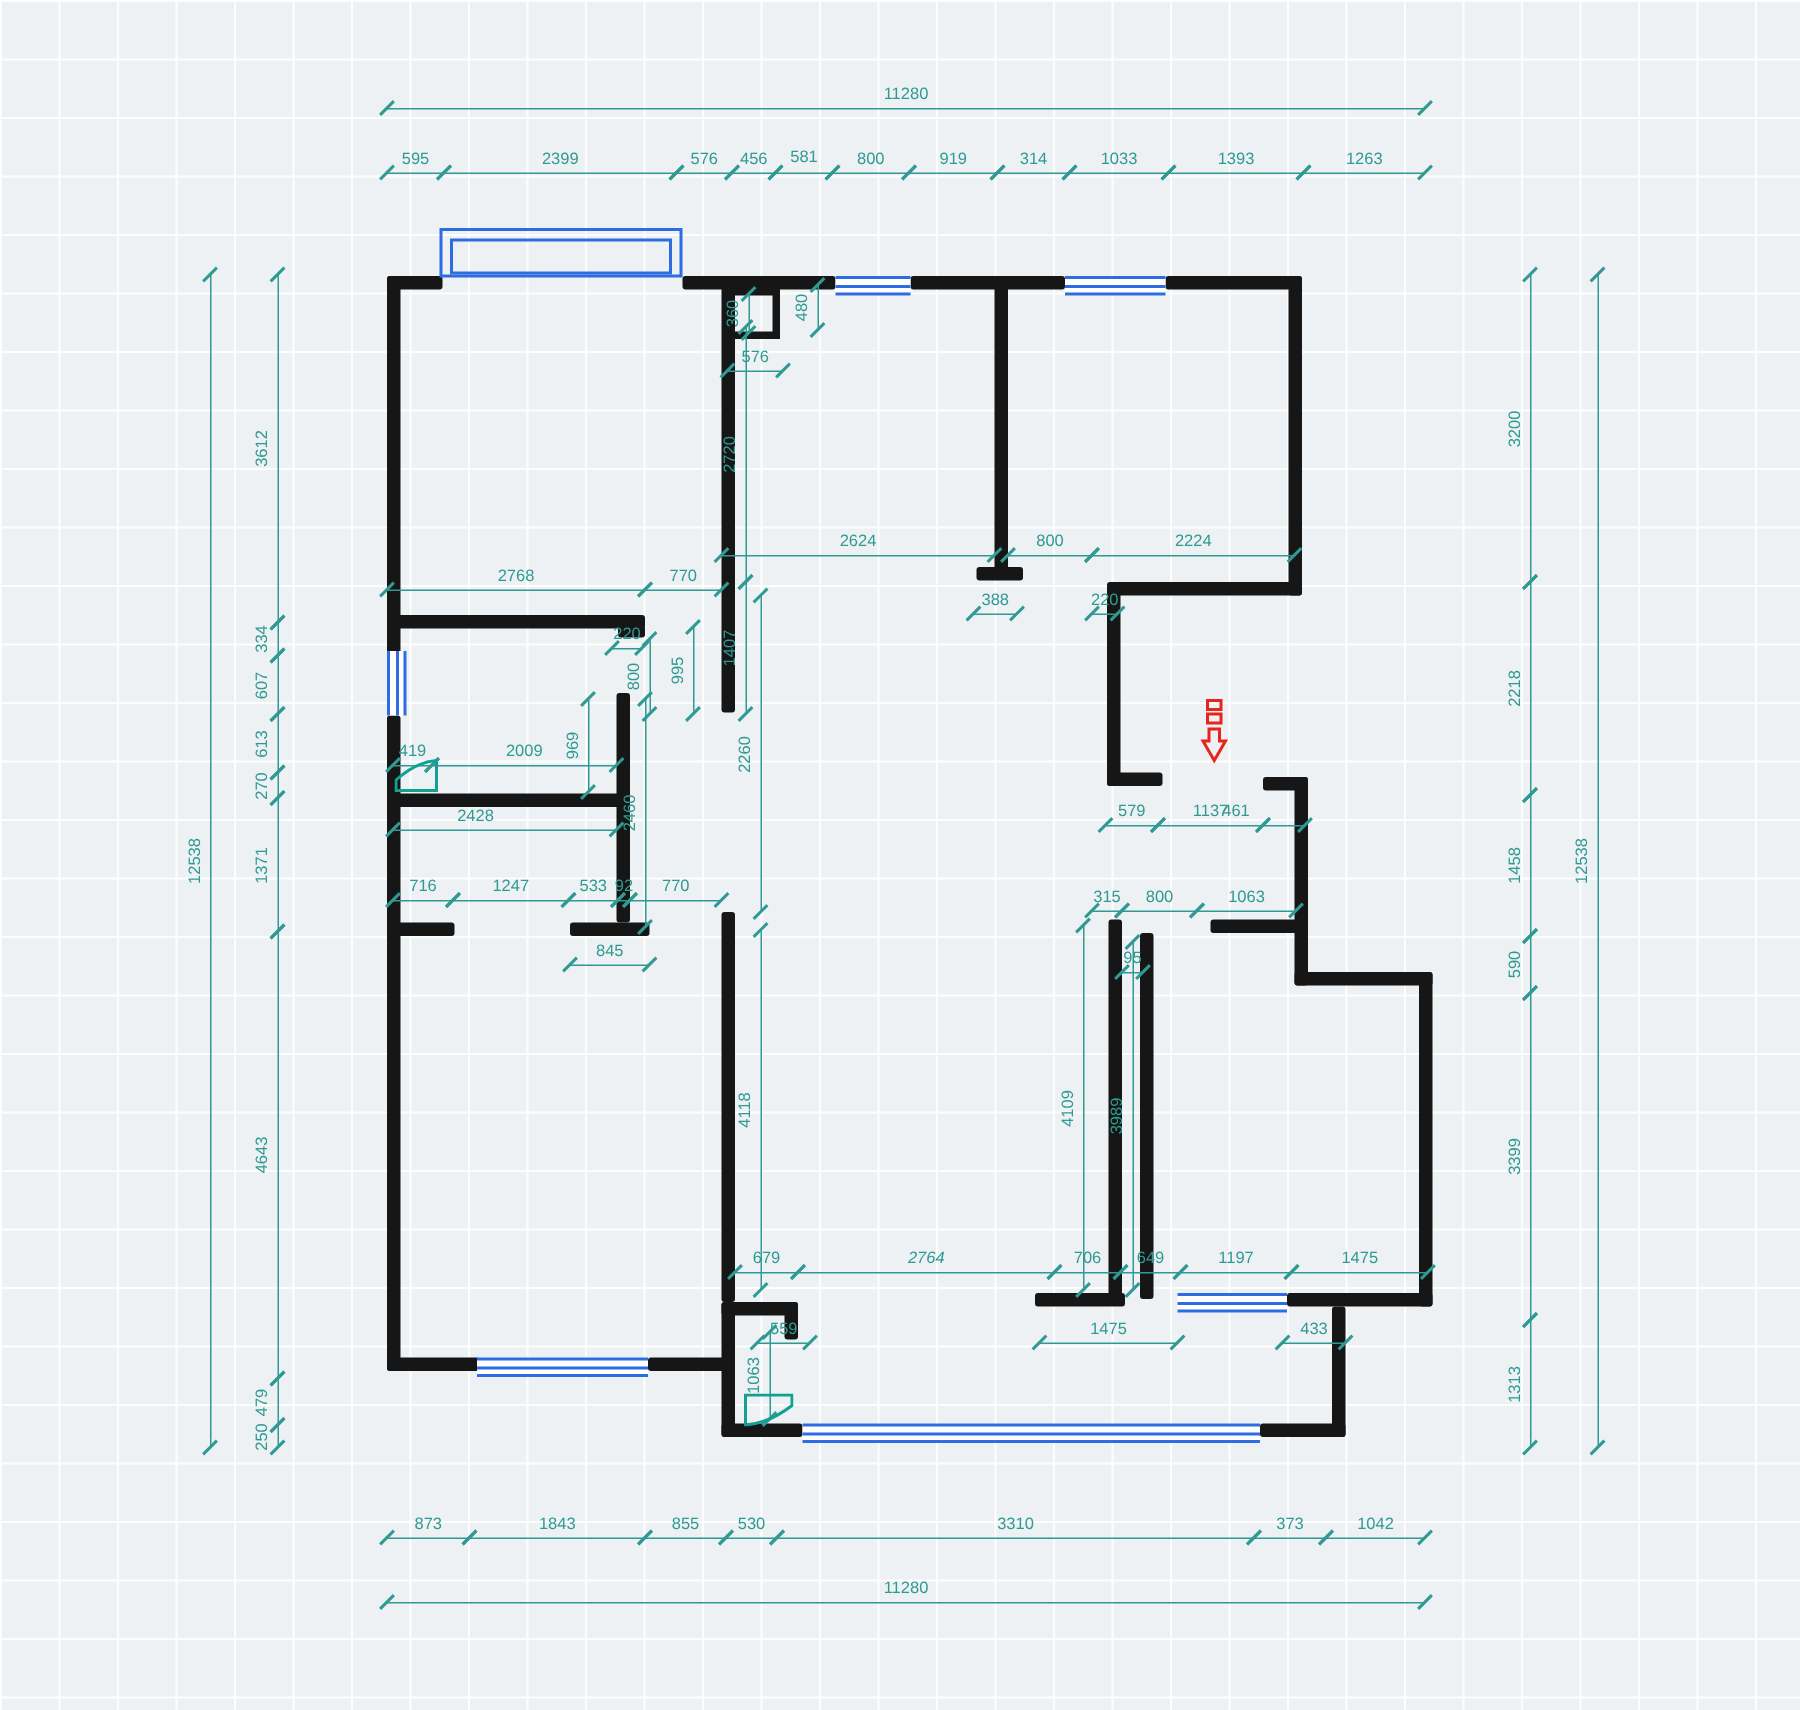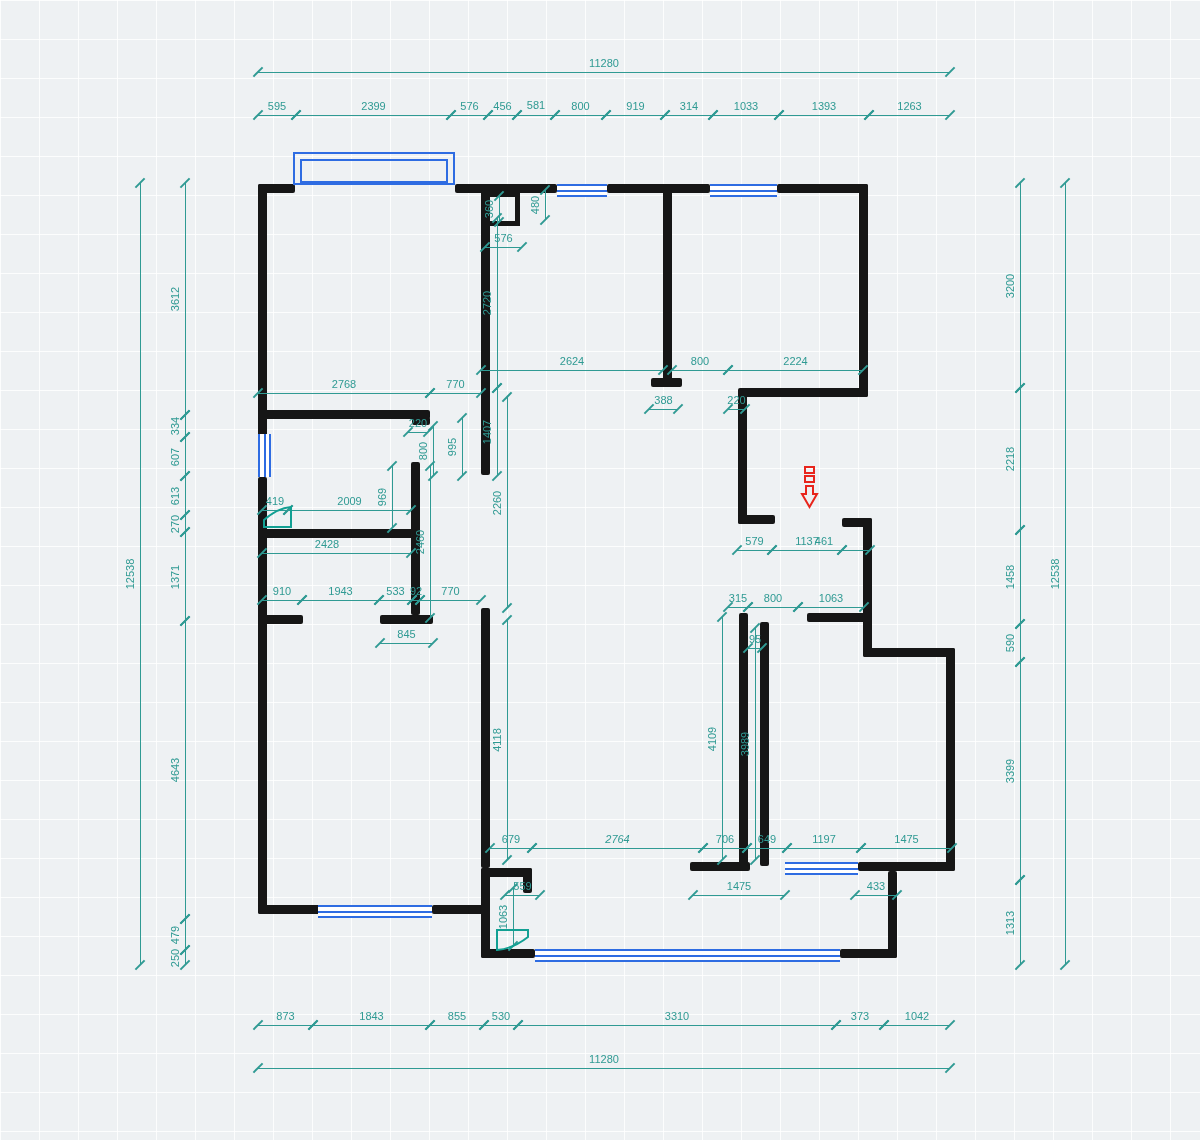--- a/index.html
+++ b/index.html
@@ -177,41 +177,41 @@
     <div class="tick" style="left: 262px; top: 510px;"></div>
     <div class="tick" style="left: 288px; top: 510px;"></div>
     <div class="dlab" style="left: 275px; top: 495px;">419</div>
     <div class="dim-line" style="left: 288px; top: 510px; width: 123px; height: 1px;"></div>
     <div class="tick" style="left: 288px; top: 510px;"></div>
     <div class="tick" style="left: 411px; top: 510px;"></div>
     <div class="dlab" style="left: 349.5px; top: 495px;">2009</div>
     <div class="dim-line" style="left: 262px; top: 553px; width: 149px; height: 1px;"></div>
     <div class="tick" style="left: 262px; top: 553px;"></div>
     <div class="tick" style="left: 411px; top: 553px;"></div>
-    <div class="dlab" style="left: 327px; top: 538px;">2428</div>
+    <div class="dlab" style="left: 317px; top: 538px;">2428</div>
     <div class="dim-line" style="left: 737px; top: 550px; width: 35px; height: 1px;"></div>
     <div class="tick" style="left: 737px; top: 550px;"></div>
     <div class="tick" style="left: 772px; top: 550px;"></div>
     <div class="dlab" style="left: 754.5px; top: 535px;">579</div>
     <div class="dim-line" style="left: 772px; top: 550px; width: 70px; height: 1px;"></div>
     <div class="tick" style="left: 772px; top: 550px;"></div>
     <div class="tick" style="left: 842px; top: 550px;"></div>
     <div class="dlab" style="left: 807px; top: 535px;">1137</div>
     <div class="dim-line" style="left: 842px; top: 550px; width: 28px; height: 1px;"></div>
     <div class="tick" style="left: 842px; top: 550px;"></div>
     <div class="tick" style="left: 870px; top: 550px;"></div>
     <div class="dlab" style="left: 824px; top: 535px;">461</div>
     <div class="dim-line" style="left: 262px; top: 600px; width: 40px; height: 1px;"></div>
     <div class="tick" style="left: 262px; top: 600px;"></div>
     <div class="tick" style="left: 302px; top: 600px;"></div>
-    <div class="dlab" style="left: 282px; top: 585px;">910</div>
+    <div class="dlab" style="left: 282px; top: 585px;">716</div>
     <div class="dim-line" style="left: 302px; top: 600px; width: 77px; height: 1px;"></div>
     <div class="tick" style="left: 302px; top: 600px;"></div>
     <div class="tick" style="left: 379px; top: 600px;"></div>
-    <div class="dlab" style="left: 340.5px; top: 585px;">1943</div>
+    <div class="dlab" style="left: 340.5px; top: 585px;">1247</div>
     <div class="dim-line" style="left: 379px; top: 600px; width: 33px; height: 1px;"></div>
     <div class="tick" style="left: 379px; top: 600px;"></div>
     <div class="tick" style="left: 412px; top: 600px;"></div>
     <div class="dlab" style="left: 395.5px; top: 585px;">533</div>
     <div class="dim-line" style="left: 412px; top: 600px; width: 8px; height: 1px;"></div>
     <div class="tick" style="left: 412px; top: 600px;"></div>
     <div class="tick" style="left: 420px; top: 600px;"></div>
     <div class="dlab" style="left: 416px; top: 585px;">92</div>
     <div class="dim-line" style="left: 420px; top: 600px; width: 61px; height: 1px;"></div>
     <div class="tick" style="left: 420px; top: 600px;"></div>

